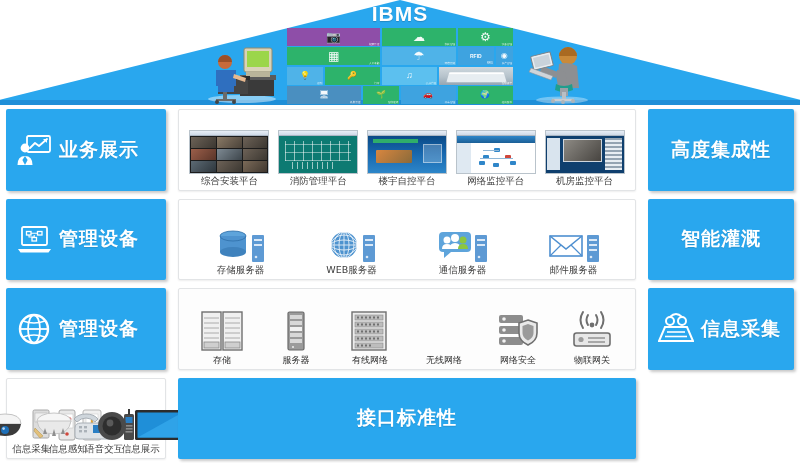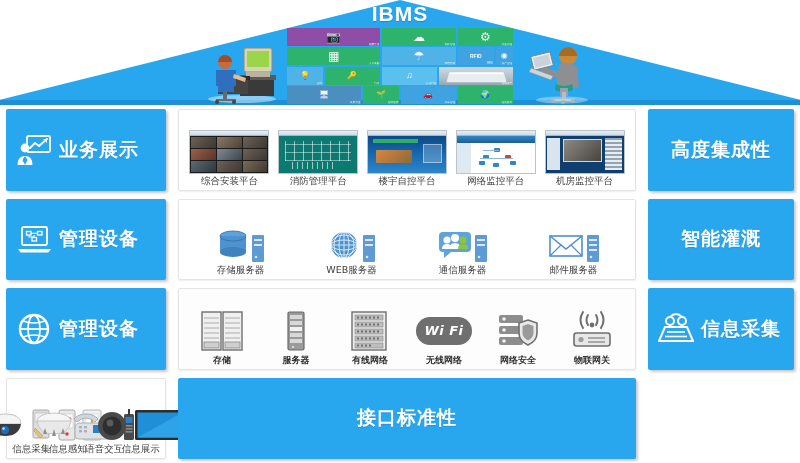--- a/index.html
+++ b/index.html
@@ -87,21 +87,21 @@
     box-shadow:0 1px 2px rgba(0,0,0,.07);
     display:flex; align-items:stretch; justify-content:space-around;
     padding:4px 6px 2px 6px;
   }
   .panel.gray { background:#fdfdfd; }
   .item { display:flex; flex-direction:column; align-items:center; justify-content:flex-end; flex:1; min-width:0; }
   .item .cap {
     font-size:9.5px; color:#3c3c3c; white-space:nowrap; margin-top:1px;
     font-family:"DejaVu Sans","Liberation Sans",sans-serif;
   }
-  .item .cap.dark { color:#2f2f2f; font-weight:bold; font-size:9px;}
+  .item .cap.dark { color:#2f2f2f; font-weight:normal; font-size:9px;}
 
   
   .shot { width:80px; height:44px; border:1px solid #b9c3cb; background:#fff; position:relative; overflow:hidden; }
   .shot .titlebar { position:absolute; left:0; top:0; width:100%; height:5px;
                     background:linear-gradient(180deg,#e8eef6,#cfdae8); border-bottom:1px solid #aab6c3;}
   .shot .inner { position:absolute; left:0; top:5px; right:0; bottom:0; }
 
   
   .cctv { background:#1b1b1b; display:grid; grid-template-columns:repeat(3,1fr); grid-template-rows:repeat(3,1fr); gap:1px; padding:1px;}
   .cctv i { display:block; background:linear-gradient(135deg,#6d6257,#3b3731); }
@@ -569,23 +569,20 @@
                 <rect x="7" y="34.5" width="2" height="2"></rect>
                   <rect x="11" y="34.5" width="2" height="2"></rect>
                 <rect x="15" y="34.5" width="2" height="2"></rect>
                   <rect x="19" y="34.5" width="2" height="2"></rect>
               </g>
             </svg>
           </div>
           <span class="cap dark">有线网络</span>
         </div>
         <div class="item">
-          <div class="gico">
-            <span class="wifi-pill">Wi Fi</span>
-          </div>
           <span class="cap dark">无线网络</span>
         </div>
         <div class="item">
           <div class="gico">
             <svg width="44" height="40" viewBox="0 0 44 40">
               <rect x="3" y="4" width="24" height="8" rx="2" fill="#8d8d8d"></rect>
               <rect x="3" y="15" width="24" height="8" rx="2" fill="#8d8d8d"></rect>
               <rect x="3" y="26" width="24" height="8" rx="2" fill="#8d8d8d"></rect>
               <circle cx="8" cy="8" r="1.8" fill="#f2f2f2"></circle>
               <circle cx="8" cy="19" r="1.8" fill="#f2f2f2"></circle>

